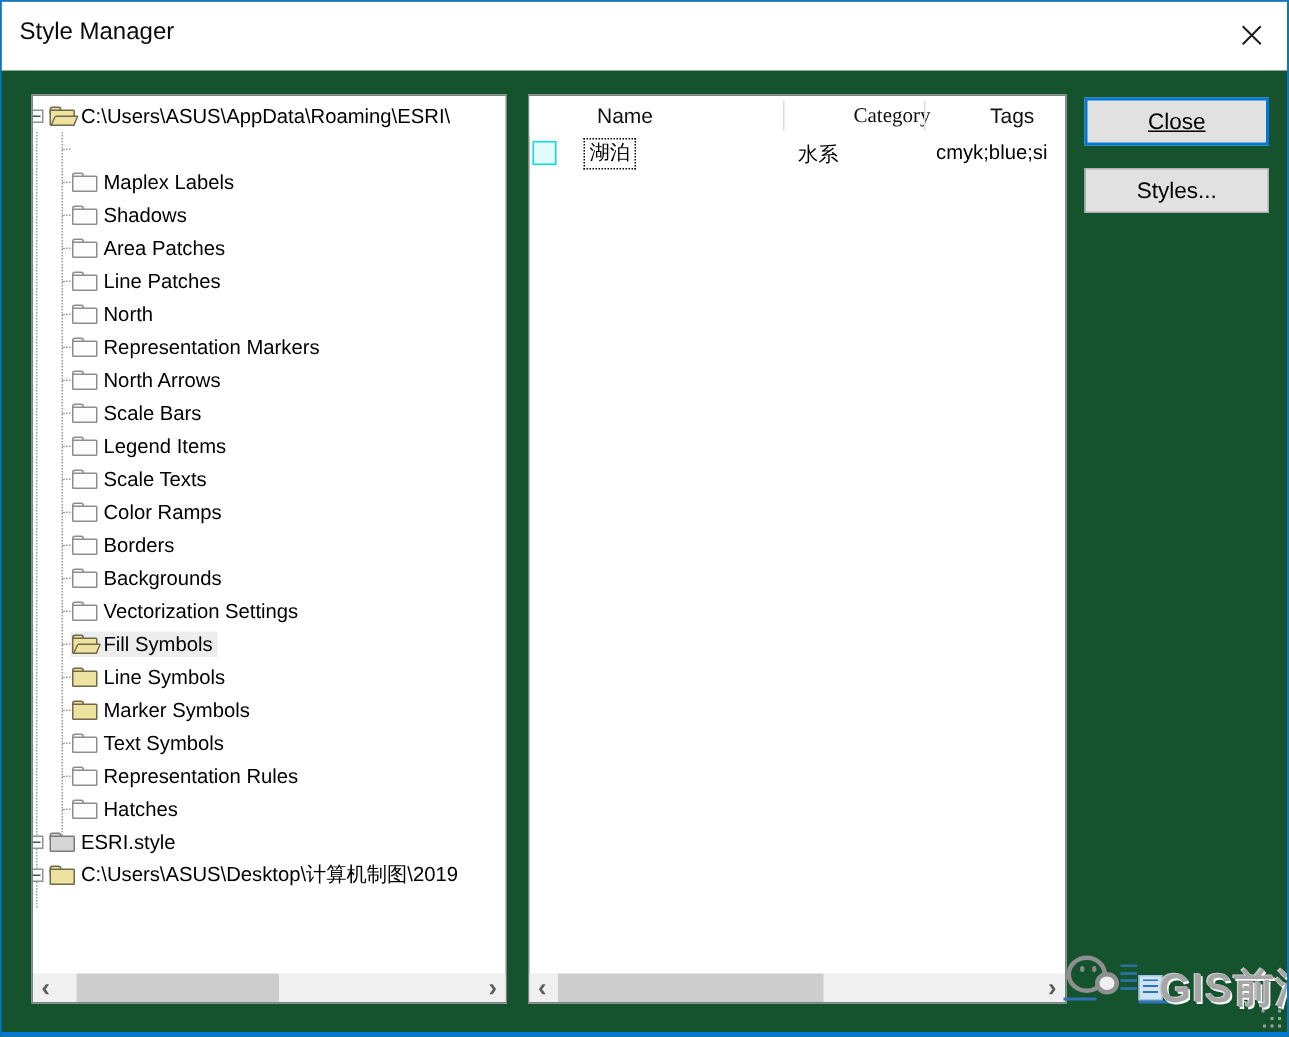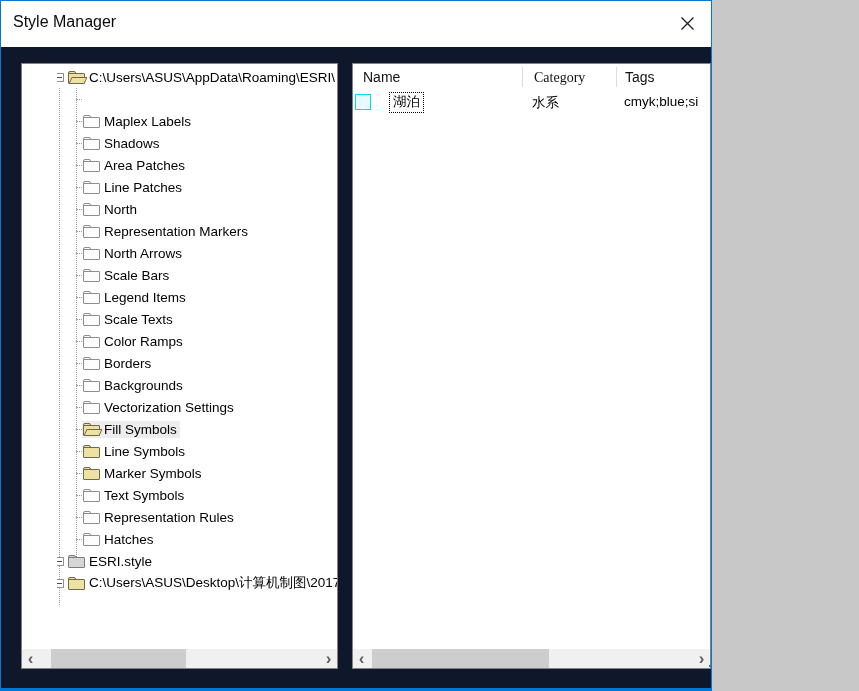--- a/index.html
+++ b/index.html
@@ -1,34 +1,34 @@
 <!DOCTYPE html>
 <html style="--accent: #0078d7; --panel-border: #828282; --selection-bg: #ededed; --folder-yellow: #eee2a0; --folder-white: #fdfdfd; --folder-gray: #d6d6d6; --swatch-border: #00dfe8; --swatch-fill: #e4fcff; --scroll-thumb: #cdcdcd; --scroll-track: #f0f0f0;"><head>
 <meta charset="utf-8">
 <style>
   :root{
     --accent:#0078d7; --panel-border:#828282; --selection-bg:#ededed;
     --scroll-track:#f0f0f0; --scroll-thumb:#cdcdcd;
   }
   *{box-sizing:border-box;margin:0;padding:0;font-family:"Liberation Sans","DejaVu Sans",sans-serif;}
   body{background:#c8c8c8;}
-  .window{position:relative;width:712px;height:691px;background:#0f172a;
+  .window{position:relative;width:859px;height:691px;background:#14532d;
     border:1px solid var(--accent);overflow:hidden;}
   
   .titlebar{position:absolute;left:0;top:0;width:100%;height:46px;background:#ffffff;}
   .title{position:absolute;left:12px;top:12px;font-size:16px;color:#0a0a0a;white-space:nowrap;}
   .close-btn{position:absolute;right:8px;top:7px;width:32px;height:30px;display:flex;
     align-items:center;justify-content:center;cursor:pointer;}
   
   .left-panel{position:absolute;left:20px;top:62px;width:317px;height:606px;background:#fff;
     border:1px solid var(--panel-border);}
   .right-panel{position:absolute;left:351px;top:62px;width:359px;height:606px;background:#fff;
     border:1px solid var(--panel-border);}
   
-  .tree{position:absolute;left:0;top:2px;right:0;bottom:20px;overflow:hidden;margin-left:35px;}
+  .tree{position:absolute;left:0;top:2px;right:0;bottom:20px;overflow:hidden;}
   .trow{position:relative;display:flex;align-items:center;height:22px;white-space:nowrap;overflow:hidden;}
   .trow .labelwrap{display:inline-flex;align-items:center;padding:1px 3px 1px 1px;}
   .trow.selected .labelwrap{background:var(--selection-bg);}
   .tlabel{font-size:13.5px;color:#000;}
   .expander{position:relative;flex:none;width:9px;height:9px;margin-left:-2px;margin-right:3px;
     border:1px solid #919191;background:#fff;}
   .expander::after{content:"";position:absolute;left:1px;right:1px;top:3px;height:1px;background:#505050;}
   .stub{flex:none;width:6px;height:0;border-top:1px dotted #9a9a9a;margin-left:19px;}
   .vline{position:absolute;width:0;border-left:1px dotted #9a9a9a;}
   .vline-children{left:19px;top:22px;height:473px;}
@@ -40,21 +40,21 @@
     border-radius:2px 2px 0 0;}
   .folder .fbody{left:0;top:3px;width:17px;height:11px;border:1px solid var(--oc);background:var(--fc);
     border-radius:1px;}
   .folder .flap{left:2px;top:7px;width:16px;height:7px;border:1px solid var(--oc);background:var(--fc);
     transform:skewX(-24deg);border-radius:1px;}
   .folder.white{--fc:#fdfdfd;--oc:#8d8d8d;}
   .folder.yellow,.folder.openyellow{--fc:#eee2a0;--oc:#6f684a;}
   .folder.gray{--fc:#d6d6d6;--oc:#7b7b7b;}
   
   .lv-header{position:absolute;left:0;top:0;right:0;height:27px;background:#fff;}
-  .lv-header .col{position:absolute;top:0;height:27px;line-height:27px;font-size:14px;color:#111;cursor:default;}
+  .lv-header .col{position:absolute;top:0;height:27px;line-height:27px;font-size:14px;color:#111;cursor:default;margin-left:35px;}
   .col-name{left:10px;}
   .col-cat{left:181px;font-family:Liberation Serif, serif;}
   .col-tags{left:272px;}
   .colsep{position:absolute;top:3px;width:1px;height:20px;background:#dcdcdc;}
   .sep1{left:169px;} .sep2{left:263px;}
   .lv-body{position:absolute;left:0;top:28px;right:0;bottom:20px;overflow:hidden;}
   .lvrow{position:relative;height:21px;}
   .swatch{position:absolute;left:2px;top:2px;width:16px;height:16px;
     border:1px solid var(--swatch-border,#00dfe8);background:var(--swatch-fill,#e4fcff);}
   .lname{position:absolute;left:36px;top:0;font-size:13.5px;color:#000;border:1px dotted #000;
@@ -340,21 +340,21 @@
             <span class="tlabel">ESRI.style</span>
           </span>
         </div>
         <div class="trow">
           <span class="expander"></span>
           <span class="labelwrap">
             <span class="folder yellow">
               <i class="tab"></i>
               <i class="fbody"></i>
             </span>
-            <span class="tlabel">C:\Users\ASUS\Desktop\计算机制图\2017</span>
+            <span class="tlabel">C:\Users\ASUS\Desktop\计算机制图\2019</span>
           </span>
         </div>
       </div>
     <div class="hscroll">
       <span class="sarrow left">‹</span>
       <div class="sthumb" style="left:29px;width:135px;"></div>
       <span class="sarrow right">›</span>
     </div>
   </div>
 

